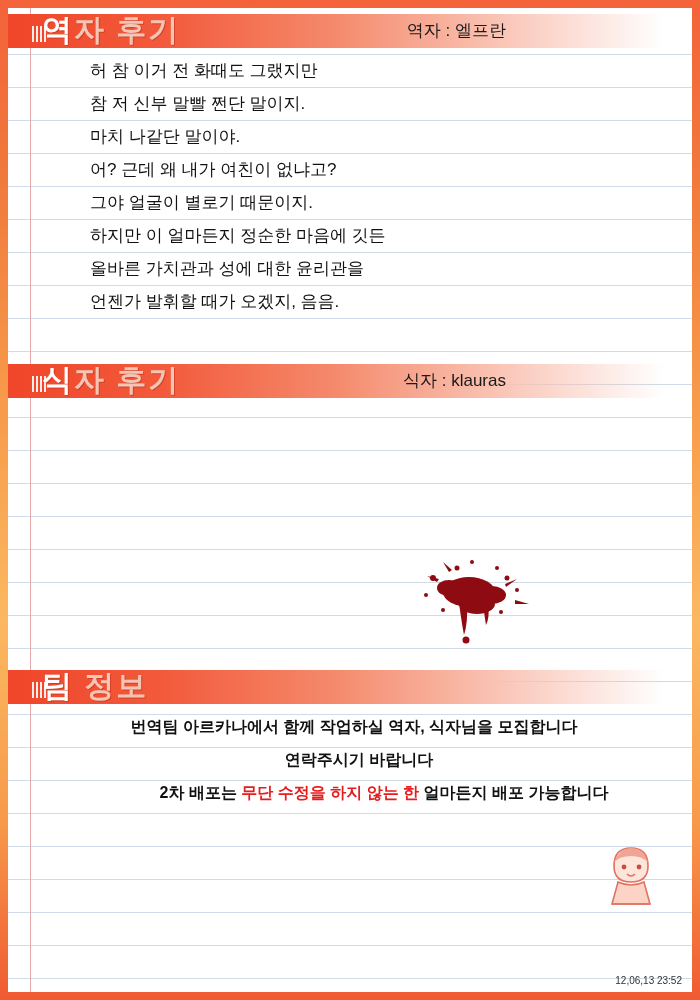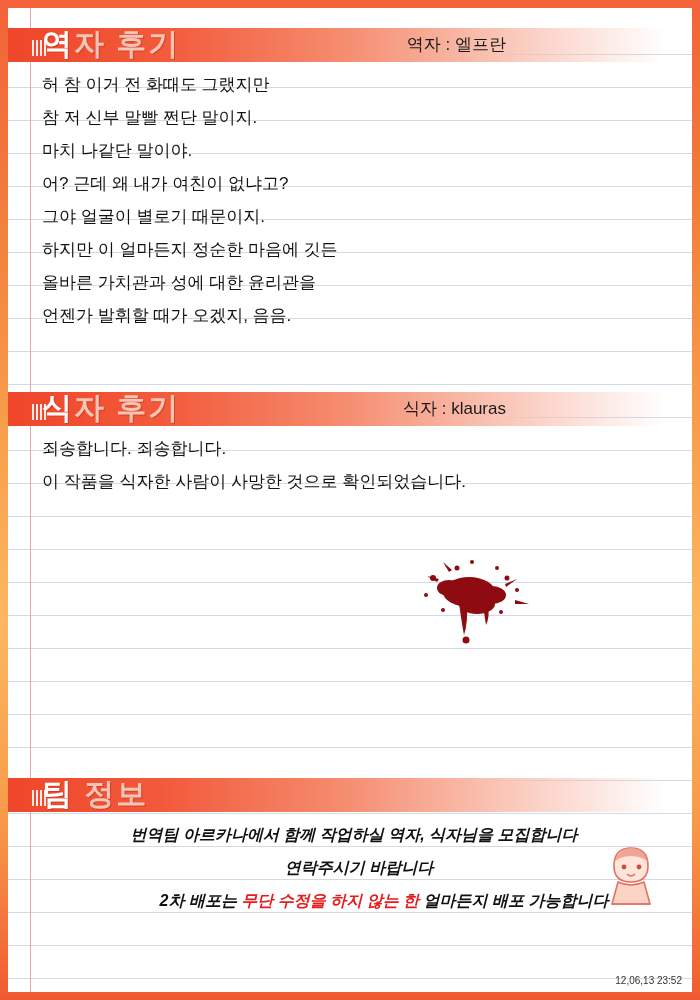--- a/index.html
+++ b/index.html
@@ -58,21 +58,21 @@
   .content {
     position: relative;
     z-index: 3;
     padding: 0 26px 0 34px;
   }
 
   
   .section-head {
     position: relative;
     height: 46px;
-    margin-top: 14px;
+    margin-top: 0;
   }
   .band {
     position: absolute;
     left: -34px;
     right: -26px;
     top: 6px;
     height: 34px;
     background: linear-gradient(90deg, #f0462a 0%, #f2593a 22%, #f58a6c 48%, #f9c0b0 70%, rgba(255,255,255,0) 96%);
   }
   .band-title {
@@ -112,20 +112,21 @@
     margin: 0;
     padding: 0;
     list-style: none;
   }
   .lines li {
     height: 33px;
     line-height: 33px;
     font-size: 17px;
     color: #111111;
     white-space: nowrap;
+    margin-left: 48px;
   }
 
   .spacer-8  { height: 40px; }
   .spacer-10 { height: 60px; }
 
   
   .blood {
     position: absolute;
     right: 145px;
     top: 540px;
@@ -141,21 +142,20 @@
     list-style: none;
     text-align: center;
   }
   .team-lines li {
     height: 33px;
     line-height: 33px;
     font-size: 16px;
     font-weight: bold;
     color: #111111;
     white-space: nowrap;
-    font-style: italic;
   }
   .team-lines li.l2 { padding-left: 30px; }
   .team-lines li.l3 { padding-left: 10px; }
   .team-lines li.l4 { padding-left: 60px; }
   .hl { color: #e51d1d; }
 
   .mascot {
     position: absolute;
     right: 26px;
     bottom: 78px;
@@ -209,24 +209,20 @@
 
       <div class="section-head">
         <div class="band"></div>
         <div class="band-tick"></div>
         <div class="band-title">
           <span class="accent">식</span><span>자 후기</span>
         </div>
         <div class="band-credit">식자 : klauras</div>
       </div>
 
-      <ul class="lines">
-        <li>죄송합니다. 죄송합니다.</li>
-        <li>이 작품을 식자한 사람이 사망한 것으로 확인되었습니다.</li>
-      </ul>
 
       <div class="spacer-10"></div>
       <div style="height:200px"></div>
 
       <div class="section-head">
         <div class="band"></div>
         <div class="band-tick"></div>
         <div class="band-title">
           <span class="accent">팀</span><span> 정보</span>
         </div>

